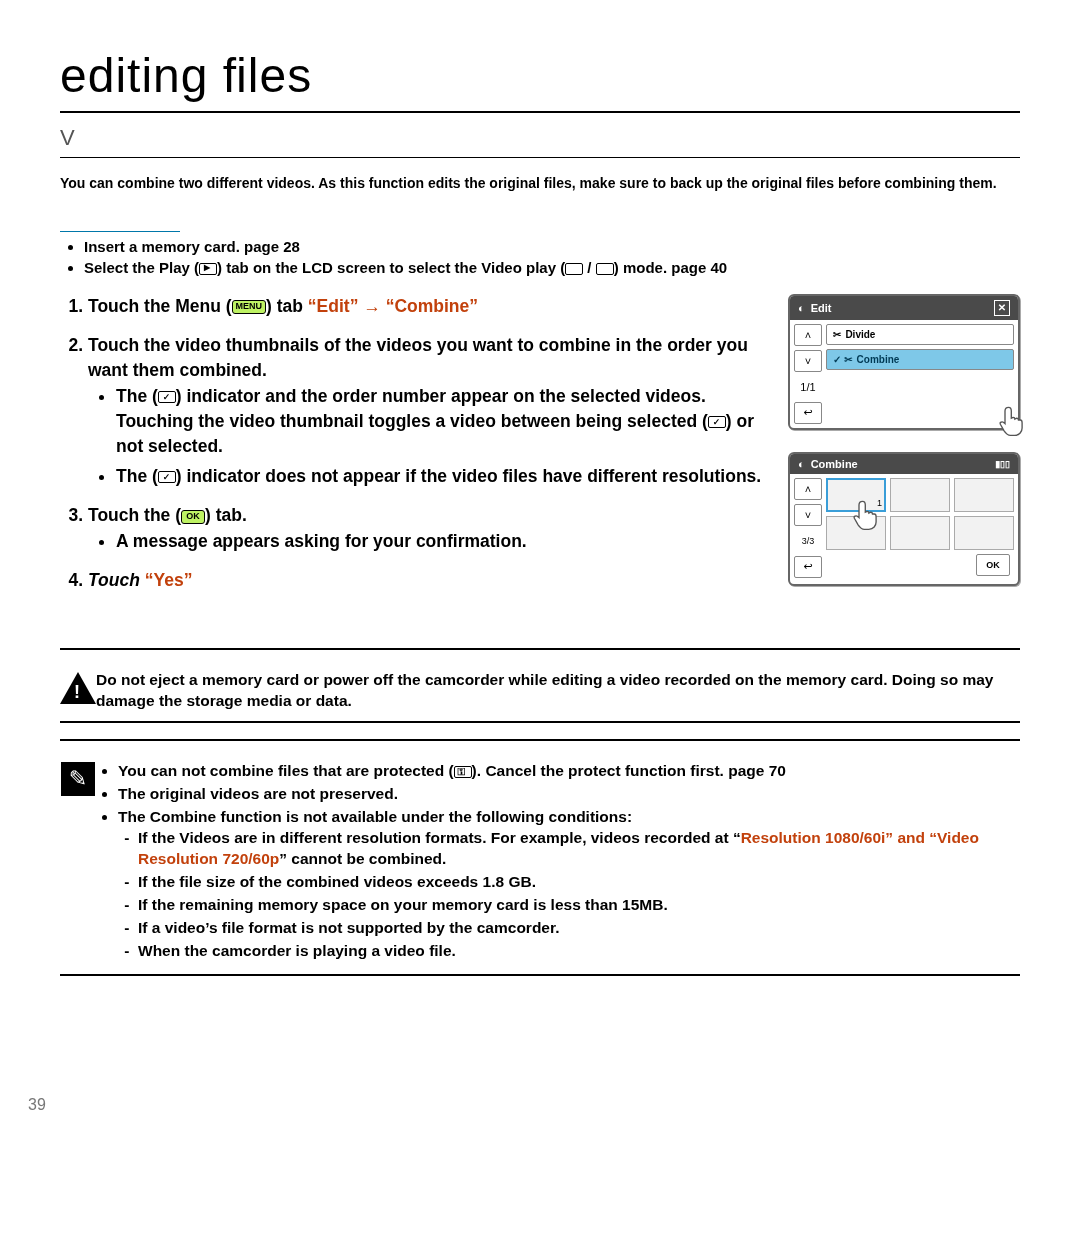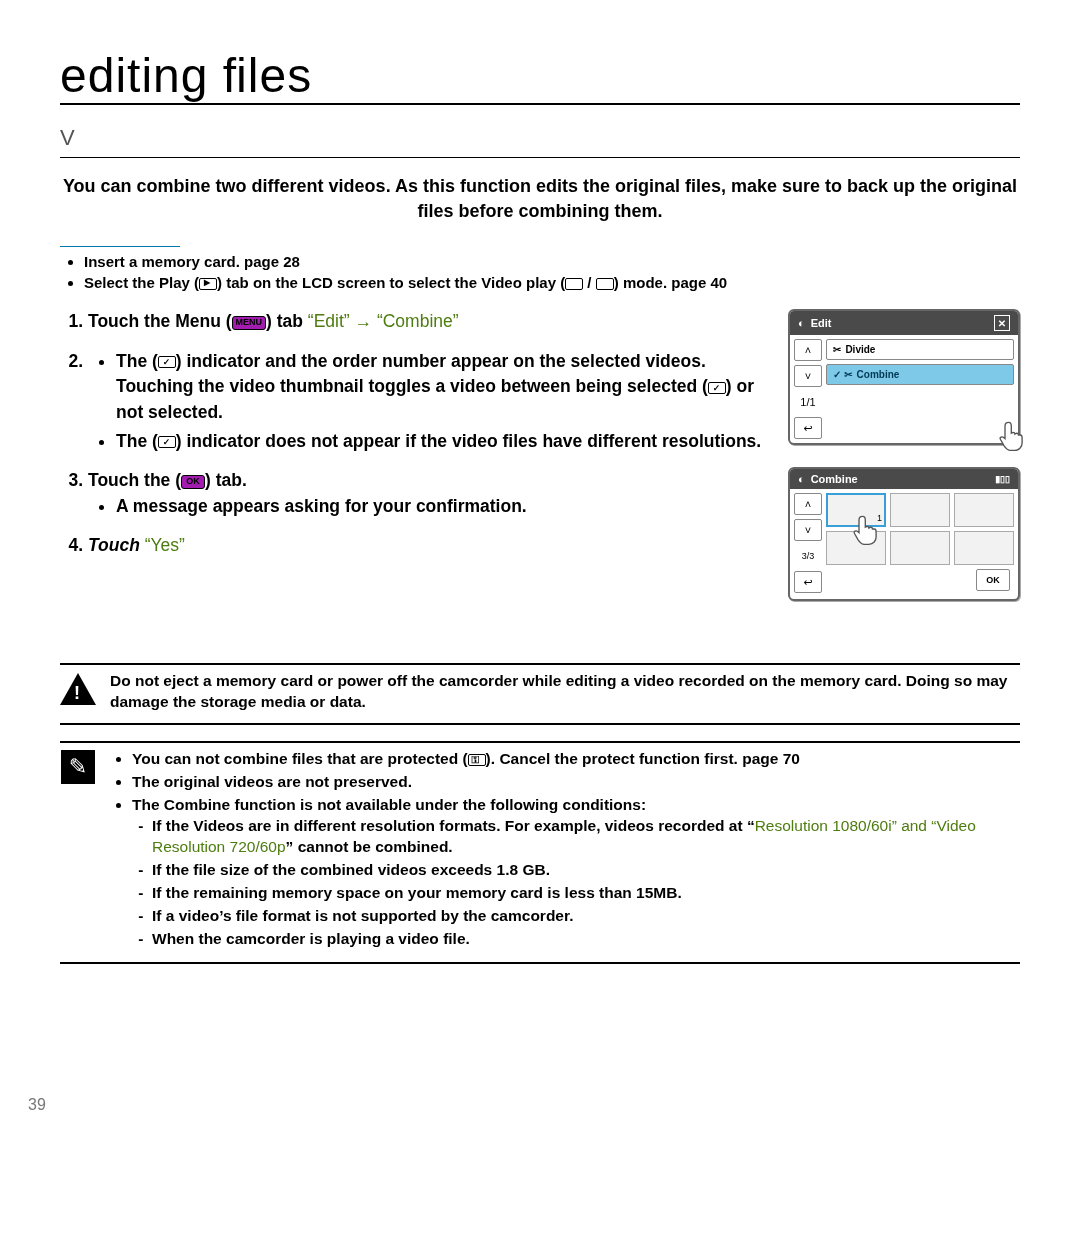--- a/index.html
+++ b/index.html
@@ -10,37 +10,37 @@
     width: 1080px;
     height: 1234px;
     position: relative;
     padding: 48px 60px 40px 60px;
   }
   .chapter-title {
     font-size: 48px;
     font-weight: 400;
     letter-spacing: 1px;
     border-bottom: 2px solid #000;
-    margin-bottom: 20px;
+    padding-bottom: 8px;
+    margin-bottom: 12px;
   }
   .section-title {
     font-size: 22px;
     font-weight: 300;
     letter-spacing: 6px;
     border-bottom: 1.5px solid #000;
     padding-bottom: 6px;
     margin-bottom: 16px;
     color: #555;
   }
   .intro {
-    font-size: 18px;
+    font-size: 14px;
     font-weight: 700;
     line-height: 1.4;
-    margin-bottom: 22px;
-    text-align: center;
+    margin-bottom: 37px;
   }
   .precheck-rule {
     border: none;
     border-top: 1px solid #0077aa;
     width: 120px;
     margin-bottom: 6px;
   }
   .precheck {
     list-style: disc;
     padding-left: 24px;
@@ -54,21 +54,21 @@
     align-items: center;
     justify-content: center;
     border: 1px solid #000;
     border-radius: 3px;
     font-size: 9px;
     font-weight: 700;
     padding: 0 3px;
     height: 14px;
     min-width: 24px;
     vertical-align: middle;
-    background: #a21caf;
+    background: #bef264;
     line-height: 1;
   }
   .icon-small {
     display: inline-block;
     border: 1px solid #000;
     border-radius: 2px;
     width: 18px;
     height: 12px;
     vertical-align: middle;
     position: relative;
@@ -103,21 +103,21 @@
     line-height: 1.45;
     padding-left: 28px;
   }
   ol.steps > li { margin-bottom: 14px; }
   ol.steps ul {
     list-style: disc;
     padding-left: 28px;
     font-weight: 700;
   }
   ol.steps ul li { margin-bottom: 4px; }
-  .light { font-weight: 400; color: #4d7c0f; margin-top: 24px; }
+  .light { font-weight: 700; color: #c2410c; margin-top: 24px; }
   .bold { font-weight: 700; font-style: italic; }
   
   .mock {
     width: 232px;
     border: 2px solid #666;
     border-radius: 6px;
     background: #fff;
     margin-bottom: 22px;
     box-shadow: 1px 1px 0 #aaa;
   }
@@ -165,22 +165,21 @@
     right:-14px; bottom:-10px; pointer-events:none;
   }
   .hand svg { width:100%; height:100%; }
   .mock-foot { display:flex; padding:0 4px 4px; gap:4px; }
   .mock-foot .spacer { flex:1; }
   
   .note-block {
     border-top: 2px solid #000;
     border-bottom: 2px solid #000;
     display: flex;
-    gap: 14px;
-    padding: 6px 0 10px 0;
+    padding: 20px 0 10px 0;
     margin-top: 40px;
   }
   .note-block + .note-block { margin-top: 16px; }
   .note-icon {
     width: 36px; height: 36px; flex-shrink: 0;
     display:flex; align-items:center; justify-content:center;
   }
   .warn-tri {
     width:0;height:0;
     border-left:18px solid transparent;
@@ -225,20 +224,21 @@
   </li>
 </ul>
 
 <div class="main-row">
   <div class="steps-col">
     <ol class="steps">
       <li>
         <span>Touch the Menu (</span><span class="icon-inline">MENU</span><span>) tab </span><span class="light">“Edit”</span><span class="light"> → </span><span class="light">“Combine”</span>
       </li>
       <li>
+        <span>Touch the video thumbnails of the videos you want to combine in the order you want them combined.</span>
         <ul>
           <li><span>The (</span><span class="icon-small icon-check"></span><span>) indicator and the order number appear on the selected videos. Touching the video thumbnail toggles a video between being selected (</span><span class="icon-small icon-check"></span><span>) or not selected.</span></li>
           <li><span>The (</span><span class="icon-small icon-check"></span><span>) indicator does not appear if the video files have different resolutions.</span></li>
         </ul>
       </li>
       <li>
         <span>Touch the (</span><span class="icon-inline">OK</span><span>) tab.</span>
         <ul>
             <li>A message appears asking for your confirmation.</li>
           </ul>

